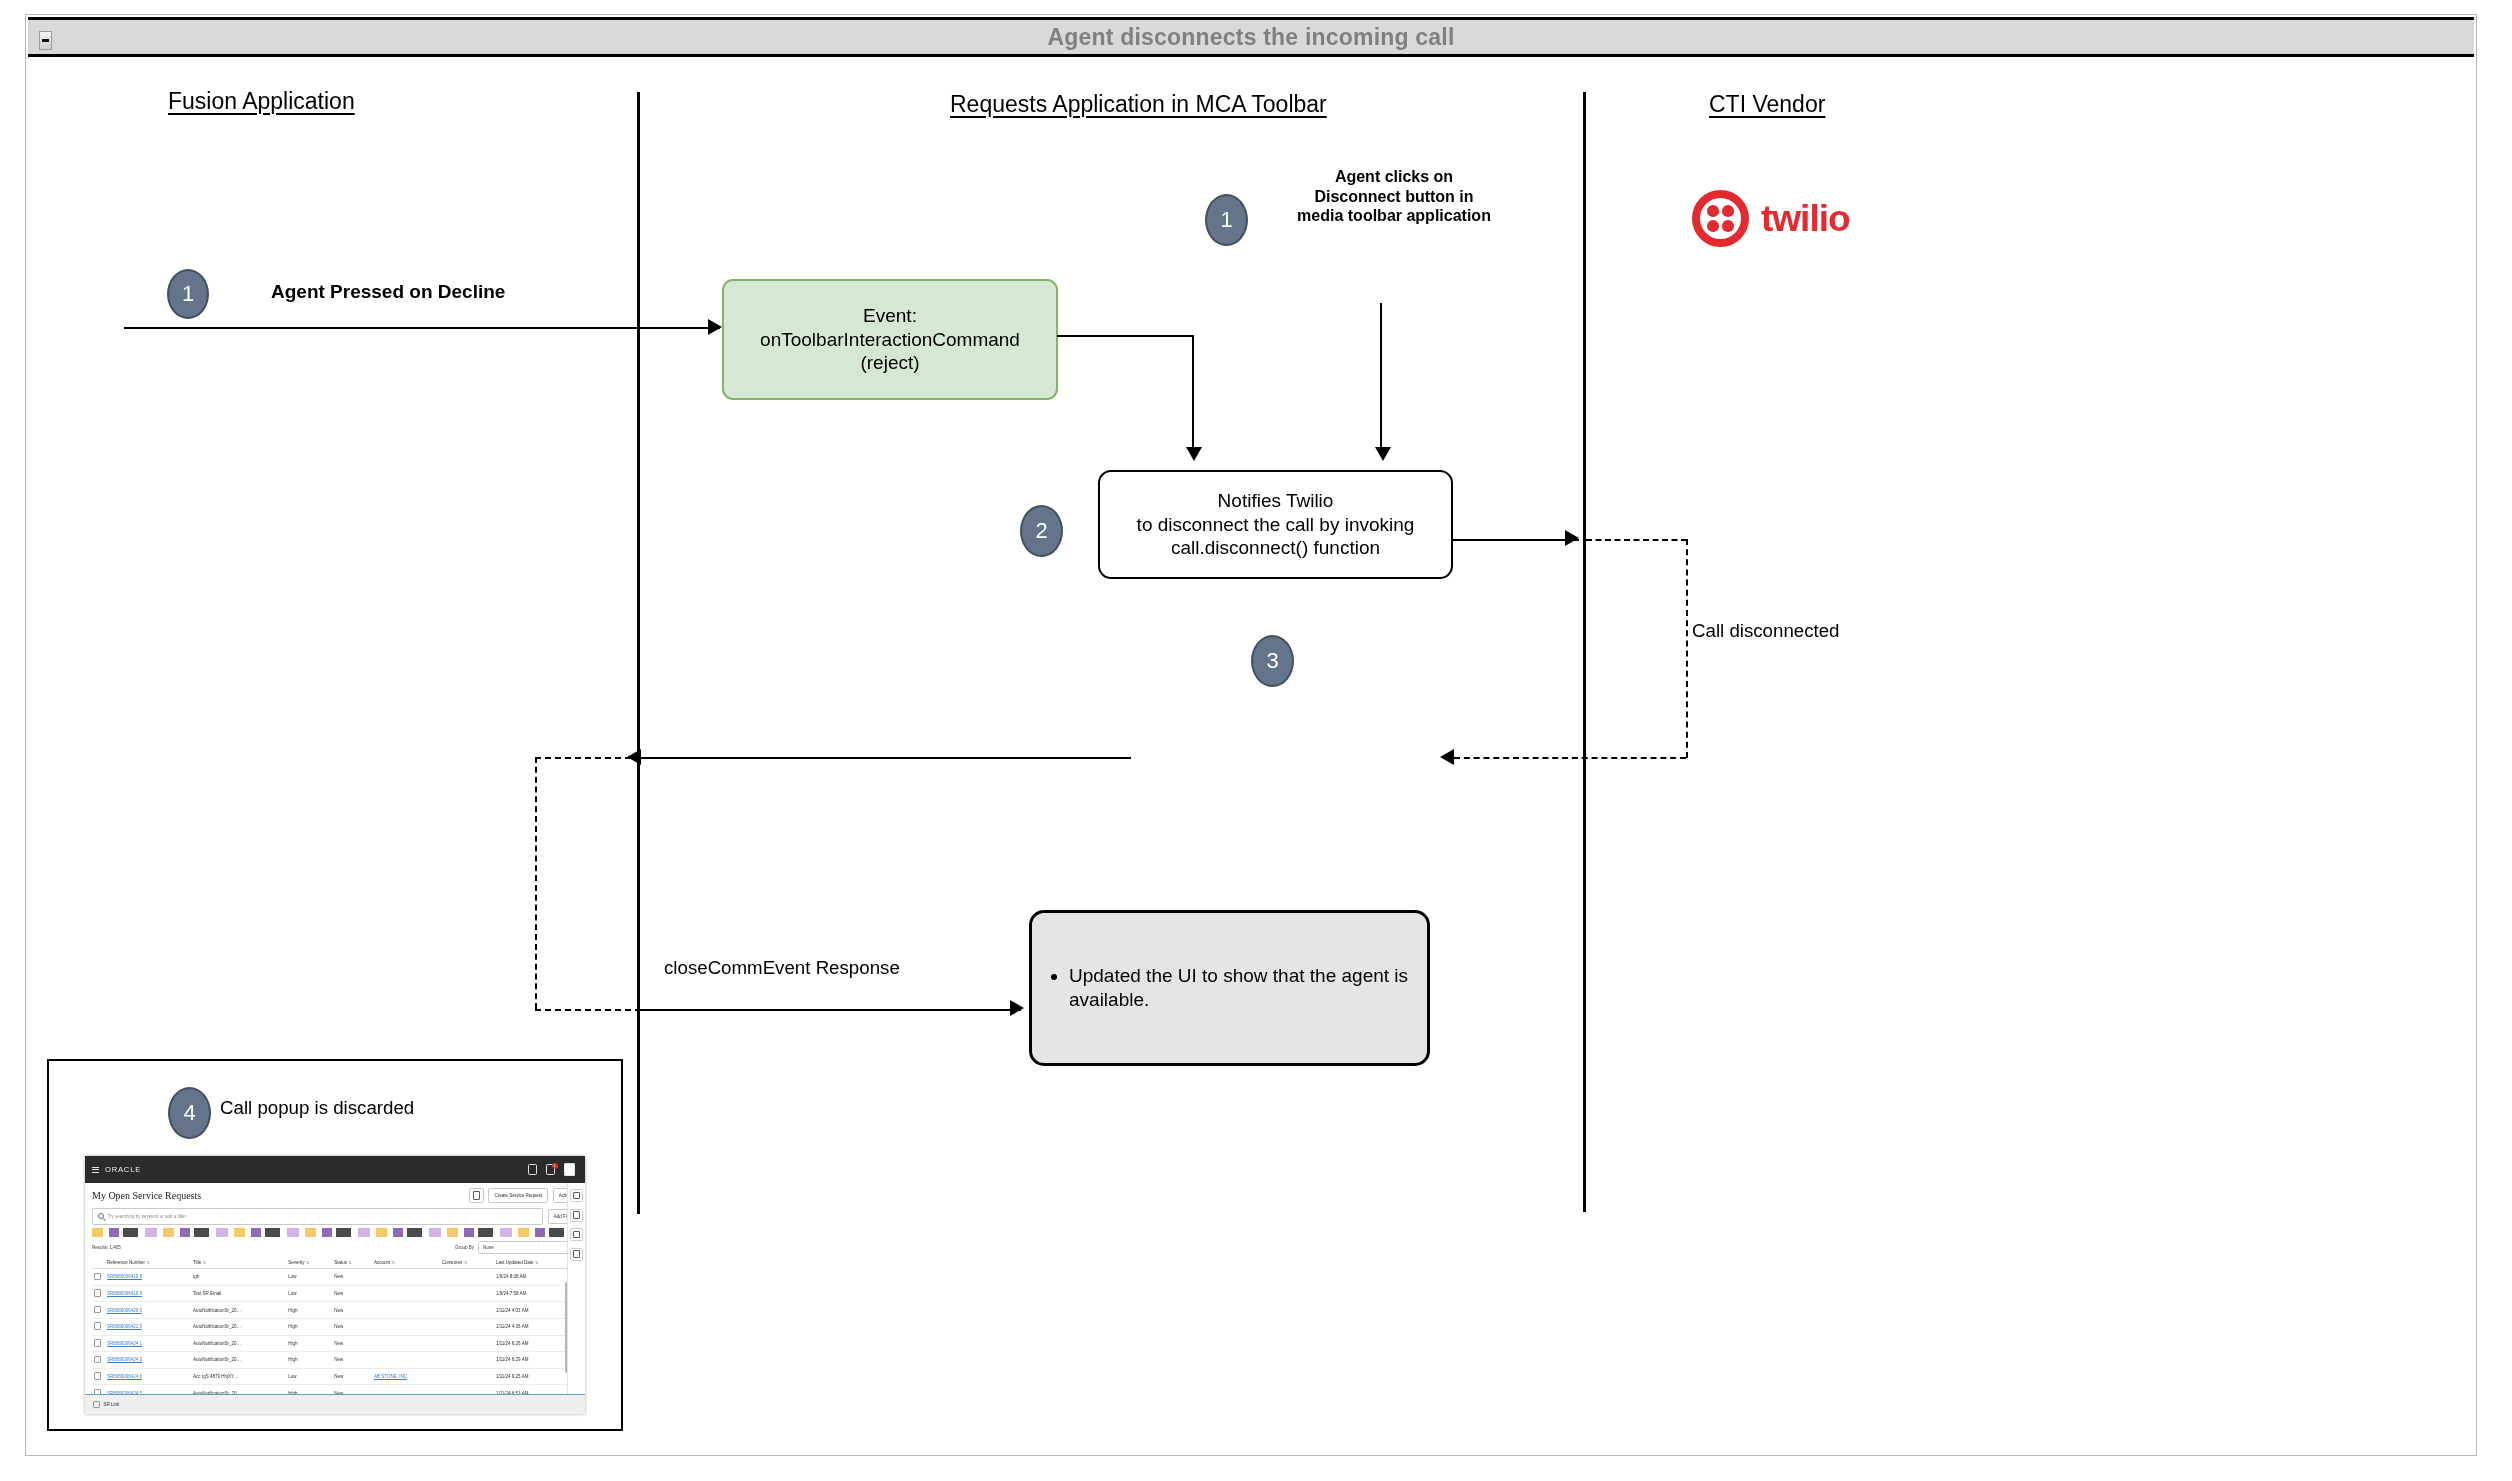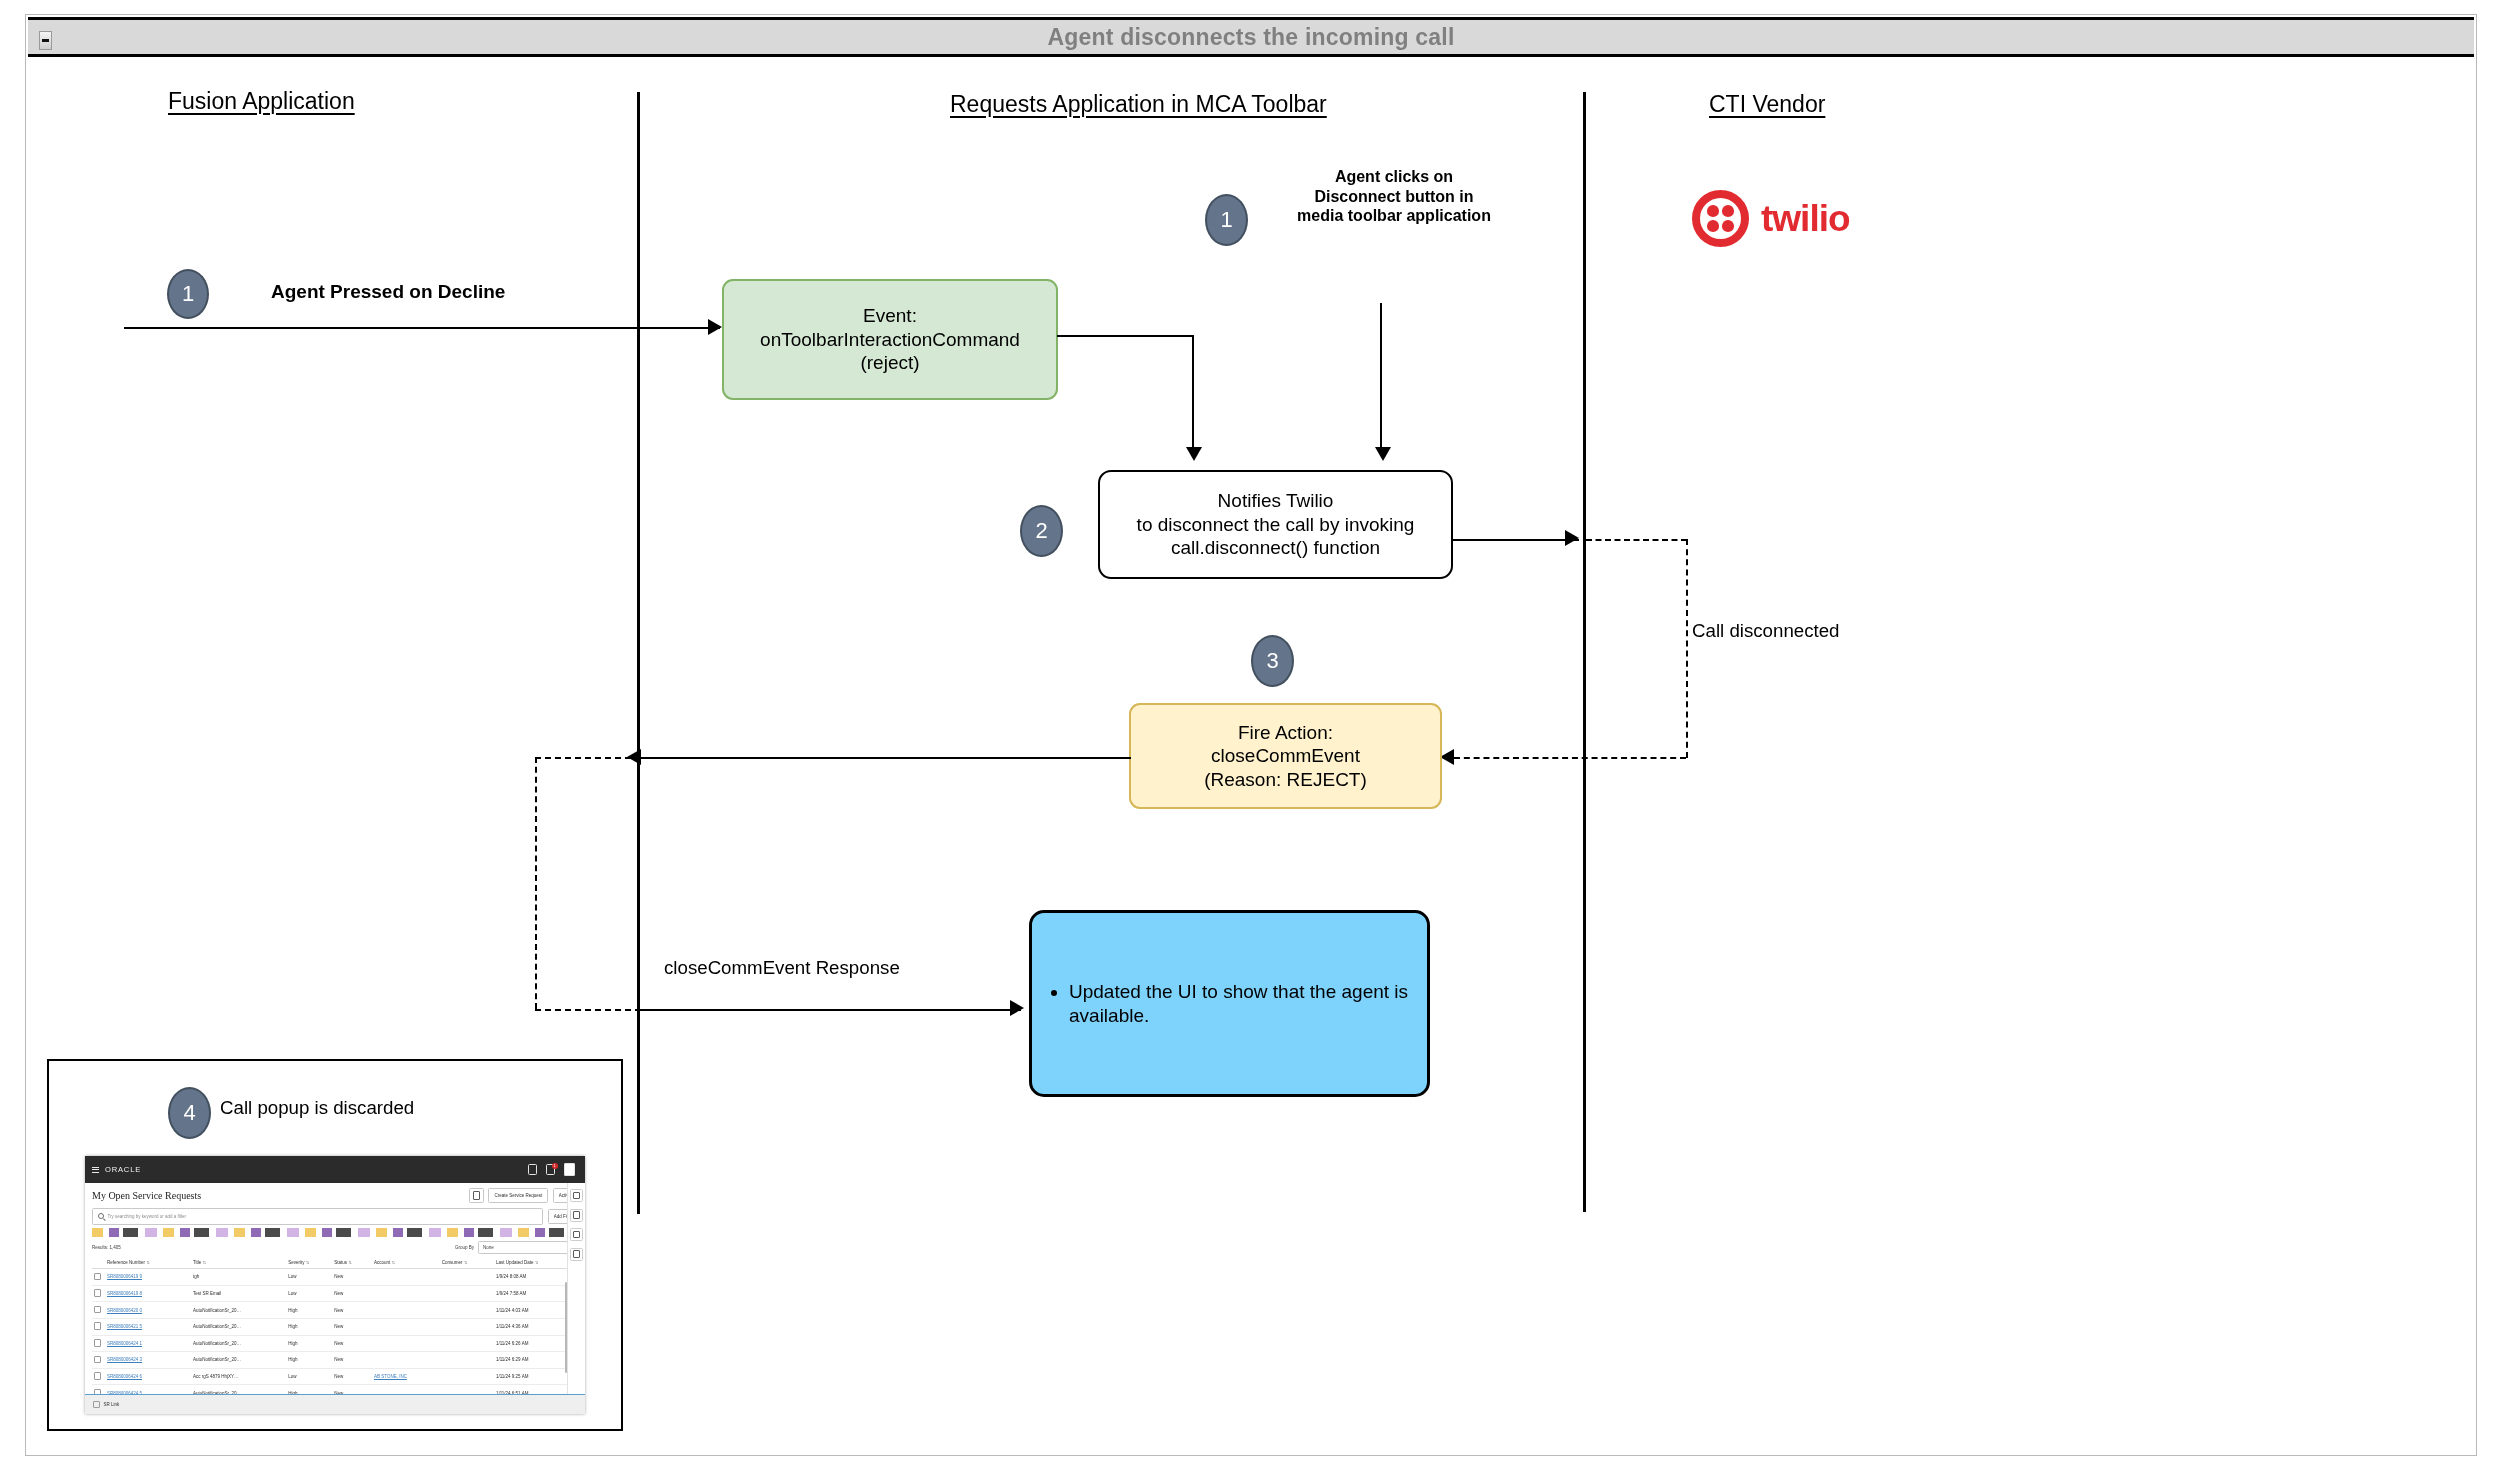--- a/index.html
+++ b/index.html
@@ -52,21 +52,21 @@
 
   
   .box{position:absolute;box-sizing:border-box;display:flex;align-items:center;
     justify-content:center;text-align:center;color:#000;line-height:1.24;}
   #box-event{left:722px;top:279px;width:336px;height:121px;background:#d5e8d4;
     border:2px solid #82b366;border-radius:11px;font-size:19px;}
   #box-notify{left:1098px;top:470px;width:355px;height:109px;background:#ffffff;
     border:2.5px solid #000;border-radius:13px;font-size:19px;}
   #box-fire{left:1129px;top:703px;width:313px;height:106px;background:#fff2cc;
     border:2px solid #d6b656;border-radius:11px;font-size:19px;}
-  #box-updated{left:1029px;top:910px;width:401px;height:187px;background:#7dd3fc;
+  #box-updated{left:1029px;top:910px;width:401px;height:156px;background:#e5e5e5;
     border:3.5px solid #000;border-radius:15px;font-size:19px;
     align-items:center;justify-content:center;}
   #box-updated ul{margin:0;padding-left:37px;text-align:left;}
   #box-updated li{list-style:disc;}
 
   
   .hline{position:absolute;height:2px;background:#000;}
   .vline{position:absolute;width:2px;background:#000;}
   .arrow-r{position:absolute;width:0;height:0;border-top:8.6px solid transparent;
     border-bottom:8.6px solid transparent;border-left:14px solid #000;}
@@ -211,27 +211,20 @@
   <div class="hline" style="left:1453px;top:539px;width:126px;"></div>
   <div class="arrow-r" style="left:1565px;top:530px;"></div>
 
   <div class="hdash" style="left:1586px;top:539px;width:101px;"></div>
   <div class="vdash" style="left:1686px;top:539px;height:219px;"></div>
   <div class="hdash" style="left:1454px;top:757px;width:232px;"></div>
   <div class="arrow-l" style="left:1440px;top:749px;"></div>
   <div class="label" id="lbl-call-disconnected">Call disconnected</div>
 
   <div class="badge" id="badge-3">3</div>
-  <div class="box" id="box-fire">
-    <div>
-      <div>Fire Action:</div>
-      <div>closeCommEvent</div>
-      <div>(Reason: REJECT)</div>
-    </div>
-  </div>
 
   <div class="hline" style="left:641px;top:757px;width:490px;"></div>
   <div class="arrow-l" style="left:627px;top:749px;"></div>
 
   <div class="hdash" style="left:535px;top:757px;width:106px;"></div>
   <div class="vdash" style="left:535px;top:757px;height:252px;"></div>
   <div class="hdash" style="left:535px;top:1009px;width:106px;"></div>
 
   <div class="label" id="lbl-cce-response">closeCommEvent Response</div>
   <div class="hline" style="left:637px;top:1009px;width:384px;"></div>

